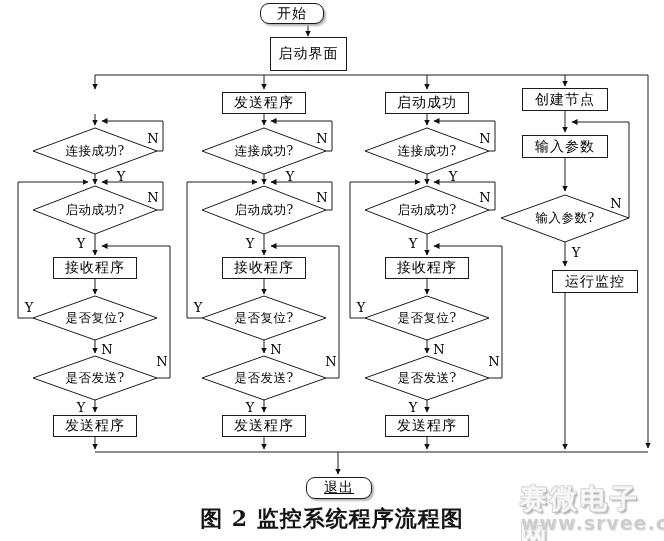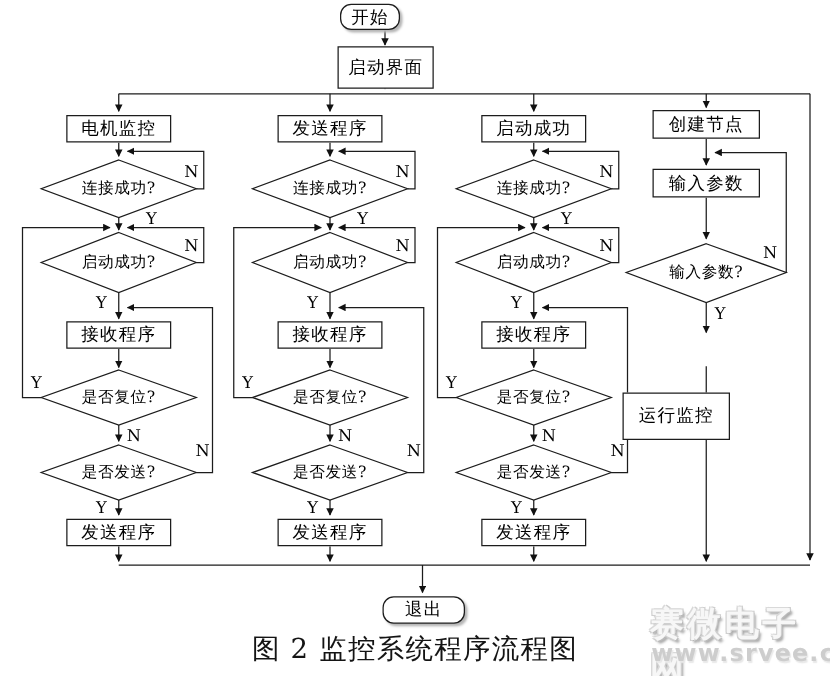--- a/index.html
+++ b/index.html
@@ -7,21 +7,21 @@
           font-family:"DejaVu Serif", serif;}
   svg.lines{position:absolute;left:0;top:0;z-index:1;}
   .node{position:absolute;box-sizing:border-box;border:1px solid #1c1c1c;background:#fff;
         display:flex;align-items:center;justify-content:center;z-index:2;
         font-size:14px;letter-spacing:1px;color:#000;white-space:nowrap;}
   .rounded{border-radius:9px;box-shadow:2px 2px 2px #b5b5b5;}
   .dlabel{position:absolute;transform:translate(-50%,-50%);z-index:2;font-size:12.5px;
           letter-spacing:0.5px;color:#000;white-space:nowrap;background:transparent;}
   .yn{position:absolute;transform:translate(-50%,-50%);z-index:2;font-size:13px;color:#000;}
   .caption{position:absolute;left:0;top:504px;width:664px;text-align:center;z-index:3;
-           font-size:22px;color:#141414;letter-spacing:1px;}
+           font-size:22px;color:#141414;letter-spacing:1px;font-weight:bold;}
   .wm{position:absolute;z-index:3;font-family:"DejaVu Sans", sans-serif;font-weight:bold;}
   .wm-name{left:520px;top:481px;font-size:27px;letter-spacing:3px;color:#f7f7f7;
            text-shadow:-1px -1px 0 #d9d9d9,1px -1px 0 #cfcfcf,-1px 1px 0 #cfcfcf,
                        1px 1px 0 #b9b9b9,2px 2px 2px #a8a8a8;}
   .wm-url{left:521px;top:512px;font-size:19px;letter-spacing:1px;color:#cdcdcd;
           text-shadow:1px 1px 1px #e8e8e8;}
 </style>
 </head>
 <body>
 
@@ -103,24 +103,23 @@
 
       <polygon points="427,128 489,151 427,174 365,151"></polygon>
       <polygon points="427,186 489,210 427,234 365,210"></polygon>
       <polygon points="427,296 489,318 427,340 365,318"></polygon>
       <polygon points="427,356 489,378 427,400 365,378"></polygon>
 
       <polygon points="565,195 629,218 565,242 501,218"></polygon>
     </g>
   </svg>
 
-  <div class="node rounded" style="left:272px;top:3px;width:48px;height:21px;">开始</div>
+  <div class="node rounded" style="left:260px;top:3px;width:64px;height:21px;">开始</div>
   <div class="node" style="left:270px;top:37px;width:77px;height:34px;">启动界面</div>
 
-  <div class="node" style="left:53px;top:92px;width:84px;height:22px;">电机监控</div>
   <span class="dlabel" style="left:95px;top:151px;">连接成功?</span>
   <span class="dlabel" style="left:95px;top:210px;">启动成功?</span>
   <div class="node" style="left:53px;top:257px;width:84px;height:22px;">接收程序</div>
   <span class="dlabel" style="left:95px;top:318px;">是否复位?</span>
   <span class="dlabel" style="left:95px;top:378px;">是否发送?</span>
   <div class="node" style="left:53px;top:415px;width:84px;height:22px;">发送程序</div>
   <span class="yn" style="left:153px;top:138px;">N</span>
   <span class="yn" style="left:121px;top:176px;">Y</span>
   <span class="yn" style="left:153px;top:197px;">N</span>
   <span class="yn" style="left:81px;top:243px;">Y</span>
@@ -157,24 +156,24 @@
   <span class="yn" style="left:485px;top:197px;">N</span>
   <span class="yn" style="left:413px;top:243px;">Y</span>
   <span class="yn" style="left:361px;top:307px;">Y</span>
   <span class="yn" style="left:439px;top:349px;">N</span>
   <span class="yn" style="left:494px;top:361px;">N</span>
   <span class="yn" style="left:413px;top:407px;">Y</span>
 
   <div class="node" style="left:522px;top:88px;width:86px;height:23px;">创建节点</div>
   <div class="node" style="left:522px;top:135px;width:86px;height:23px;">输入参数</div>
   <span class="dlabel" style="left:565px;top:218px;">输入参数?</span>
-  <div class="node" style="left:498px;top:270px;width:86px;height:38px;margin-top:44px;">运行监控</div>
+  <div class="node" style="left:552px;top:270px;width:86px;height:23px;">运行监控</div>
   <span class="yn" style="left:616px;top:203px;">N</span>
   <span class="yn" style="left:576px;top:252px;">Y</span>
 
-  <div class="node rounded" style="left:306px;top:477px;width:66px;height:22px;">退出</div>
+  <div class="node rounded" style="left:306px;top:477px;width:66px;height:22px;text-decoration:underline;">退出</div>
 
   <div class="caption">图 2 监控系统程序流程图</div>
 
   <div class="wm wm-name">赛微电子网</div>
   <div class="wm wm-url">www.srvee.com</div>
 
 </div>
 
 </body></html>

